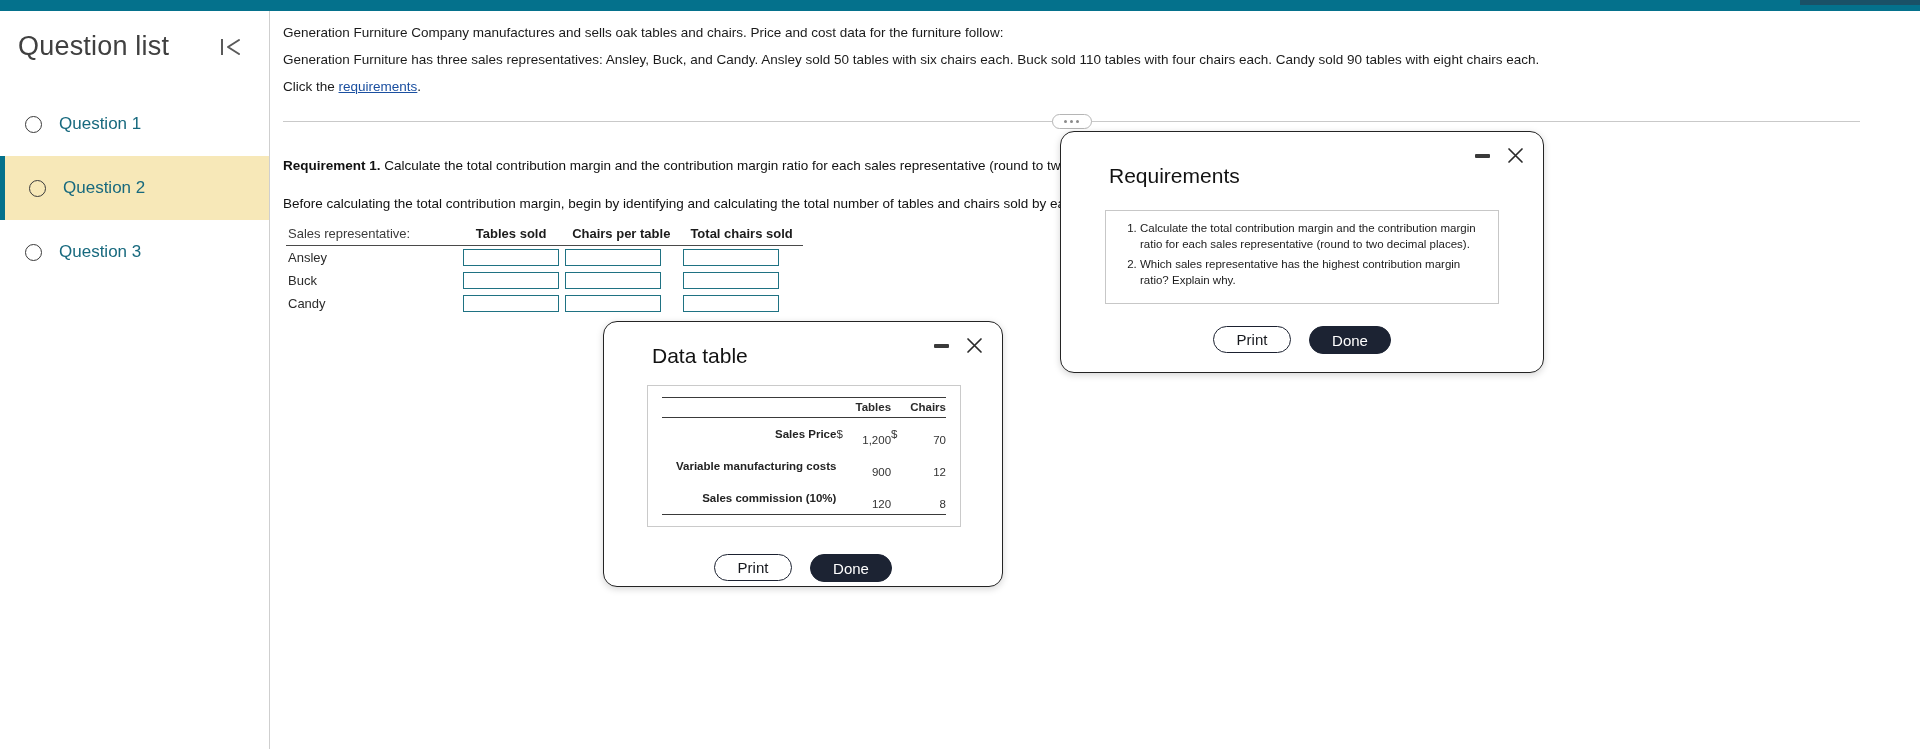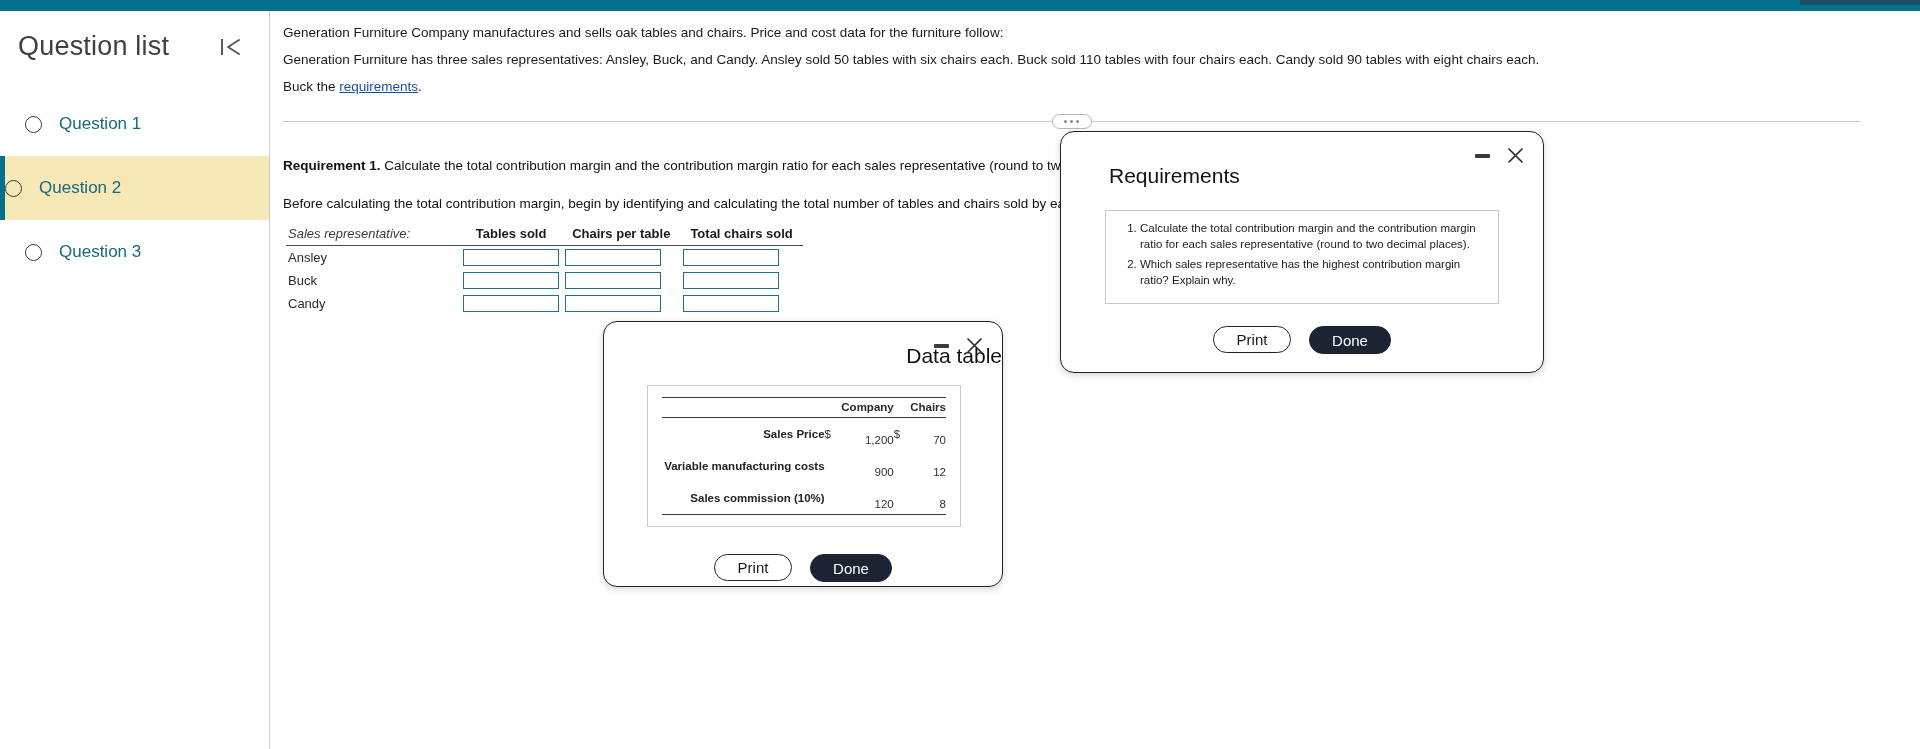--- a/index.html
+++ b/index.html
@@ -66,21 +66,21 @@
     gap: 17px;
     height: 64px;
     padding-left: 20px;
     cursor: pointer;
     border-left: 5px solid transparent;
     background: #ffffff;
   }
   .q-item.active {
     background: #f7e8b8;
     border-left-color: #04718c;
-    padding-left: 0;
+    padding-left: 24px;
   }
   .q-radio {
     width: 17px; height: 17px;
     border: 1.7px solid #3a3a3a;
     border-radius: 50%;
     flex: none;
   }
   .q-label {
     font-size: 17px;
     color: #17697e;
@@ -206,21 +206,20 @@
   table.answer th {
     text-align: center;
     font-weight: 700;
     color: #1b1b1b;
     padding: 0 10px 4px 10px;
     border-bottom: 1.4px solid #4a4a4a;
     white-space: nowrap;
   }
   table.answer th.rep-head {
     text-align: left;
-    font-style: italic;
     font-weight: 400;
     color: #3b3b3b;
     padding-left: 2px;
     padding-right: 50px;
   }
   table.answer td.rep-name {
     font-size: 13px;
     color: #2b2b2b;
     padding: 4px 12px 4px 2px;
     white-space: nowrap;
@@ -323,21 +322,21 @@
   ol.req-list li { margin-bottom: 3px; }
   #requirements-panel .panel-buttons { margin-top: 22px; }
 
   
   #data-table-panel {
     left: 603px;
     top: 321px;
     width: 400px;
     height: 266px;
   }
-  .dt-title { padding: 22px 0 0 78px; text-align: right; }
+  .dt-title { padding: 22px 0 0 48px; }
   .dt-box {
     margin: 17px 0 0 43px;
     width: 314px;
     border: 1px solid #cacaca;
     background: #ffffff;
     padding: 8px 14px 10px 14px;
   }
   table.dt {
     border-collapse: collapse;
     width: 100%;
@@ -398,21 +397,21 @@
     </div>
   </div>
 </div>
 
 <div class="main">
 
   <div class="problem">
     <p class="p-line">Generation Furniture Company manufactures and sells oak tables and chairs. Price and cost data for the furniture follow:</p>
     <p class="p-line">Generation Furniture has three sales representatives: Ansley, Buck, and Candy. Ansley sold 50 tables with six chairs each. Buck sold 110 tables with four chairs each. Candy sold 90 tables with eight chairs each.</p>
     <p class="p-line">
-      <span>Buck the</span>
+      <span>Click the</span>
       <span class="req-link">requirements</span><span>.</span>
     </p>
   </div>
 
   <div class="divider-wrap">
     <div class="divider-line"></div>
     <div class="divider-handle">
       <span></span>
       <span></span>
       <span></span>
@@ -516,21 +515,21 @@
 
   <div class="dt-box">
     <table class="dt">
       <tbody>
         <tr class="dt-rule-top">
             <td colspan="5"></td>
           </tr>
         <tr>
           <th class="lbl"></th>
           <th></th>
-          <th>Company</th>
+          <th>Tables</th>
           <th></th>
           <th>Chairs</th>
         </tr>
         <tr>
           <td class="lbl">Sales Price</td>
           <td class="cur">$</td>
           <td class="num">1,200</td>
           <td class="cur">$</td>
           <td class="num">70</td>
         </tr>

